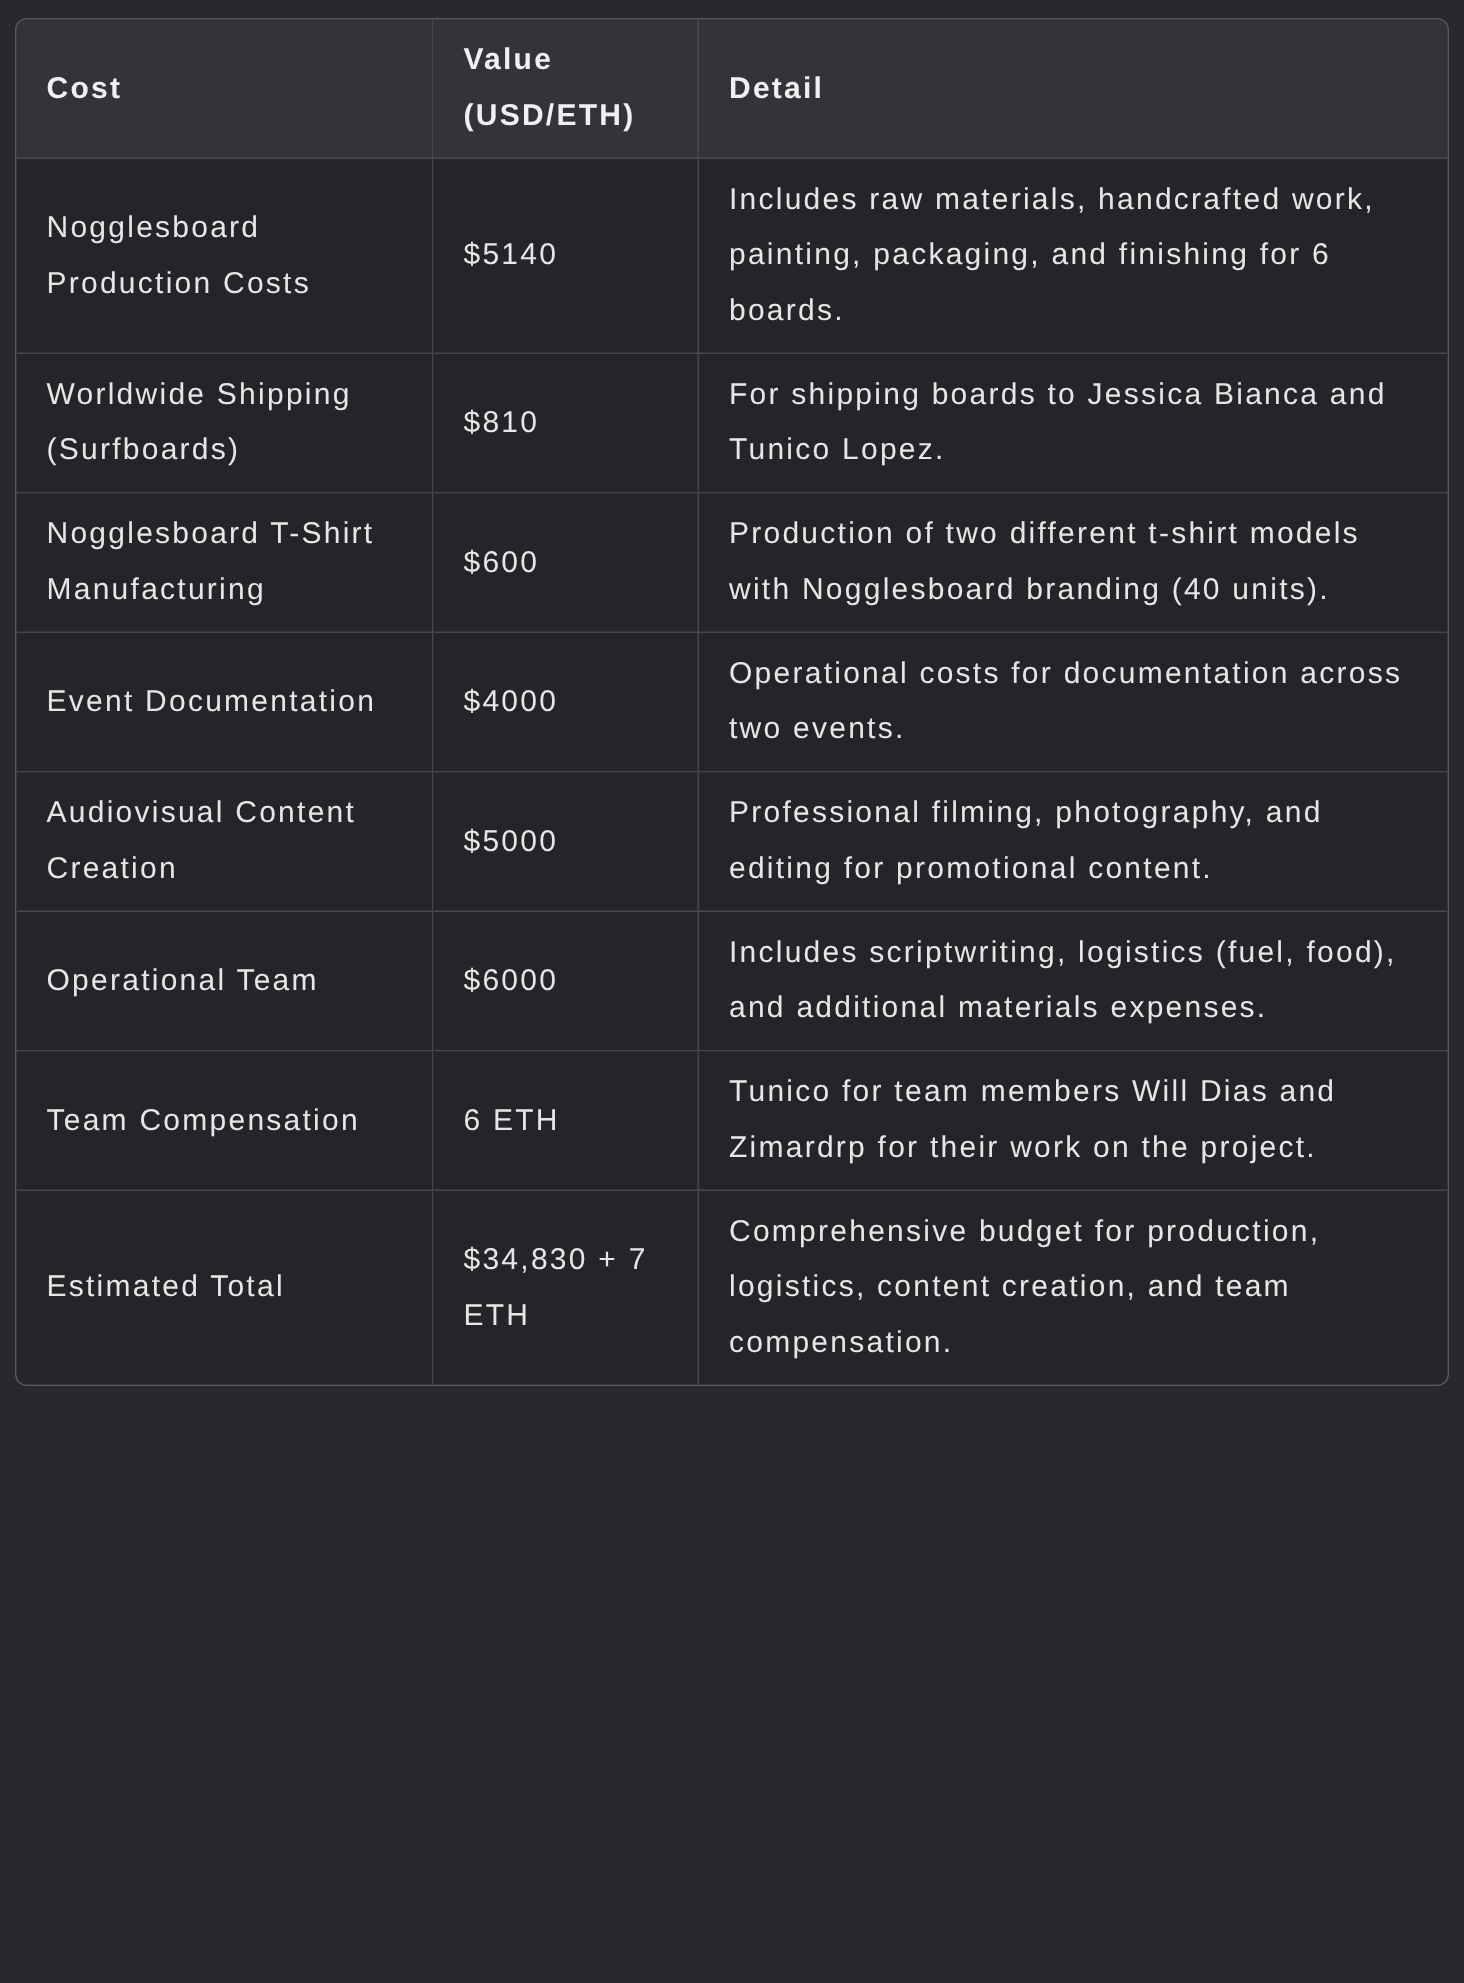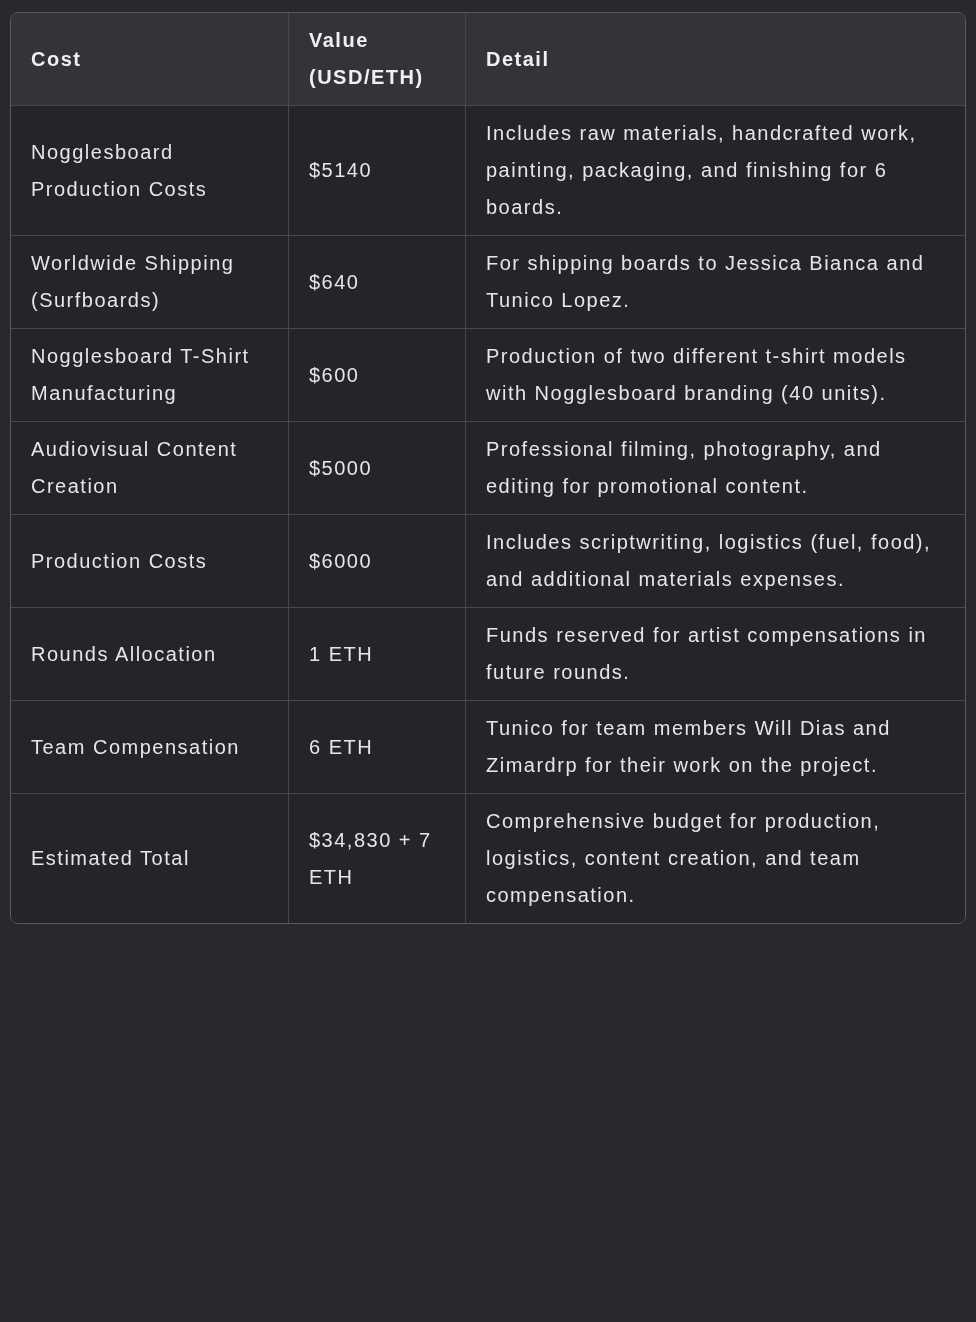--- a/index.html
+++ b/index.html
@@ -76,42 +76,42 @@
       </tr>
     </thead>
     <tbody id="rows">
         <tr>
     <td class="cost">Nogglesboard Production Costs</td>
     <td class="value">$5140</td>
     <td class="detail">Includes raw materials, handcrafted work, painting, packaging, and finishing for 6 boards.</td>
   </tr>
         <tr>
     <td class="cost">Worldwide Shipping (Surfboards)</td>
-    <td class="value">$640</td>
+    <td class="value">$810</td>
     <td class="detail">For shipping boards to Jessica Bianca and Tunico Lopez.</td>
   </tr>
         <tr>
     <td class="cost">Nogglesboard T-Shirt Manufacturing</td>
     <td class="value">$600</td>
     <td class="detail">Production of two different t-shirt models with Nogglesboard branding (40 units).</td>
   </tr>
         <tr>
+    <td class="cost">Event Documentation</td>
+    <td class="value">$4000</td>
+    <td class="detail">Operational costs for documentation across two events.</td>
+  </tr>
+        <tr>
     <td class="cost">Audiovisual Content Creation</td>
     <td class="value">$5000</td>
     <td class="detail">Professional filming, photography, and editing for promotional content.</td>
   </tr>
         <tr>
-    <td class="cost">Production Costs</td>
+    <td class="cost">Operational Team</td>
     <td class="value">$6000</td>
     <td class="detail">Includes scriptwriting, logistics (fuel, food), and additional materials expenses.</td>
-  </tr>
-        <tr>
-    <td class="cost">Rounds Allocation</td>
-    <td class="value">1 ETH</td>
-    <td class="detail">Funds reserved for artist compensations in future rounds.</td>
   </tr>
         <tr>
     <td class="cost">Team Compensation</td>
     <td class="value">6 ETH</td>
     <td class="detail">Tunico for team members Will Dias and Zimardrp for their work on the project.</td>
   </tr>
         <tr>
     <td class="cost">Estimated Total</td>
     <td class="value">$34,830 + 7 ETH</td>
     <td class="detail">Comprehensive budget for production, logistics, content creation, and team compensation.</td>

